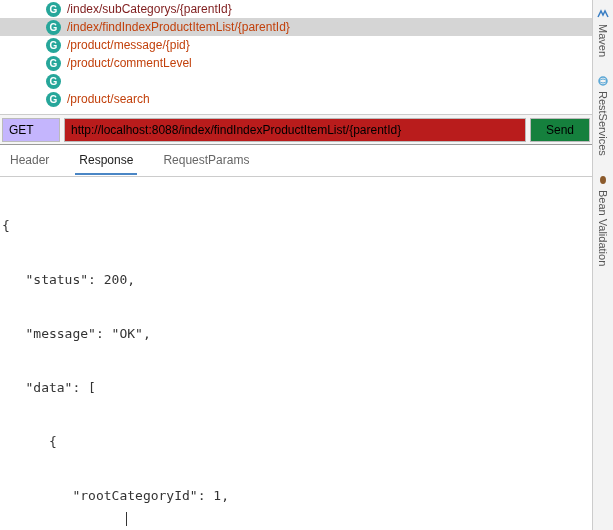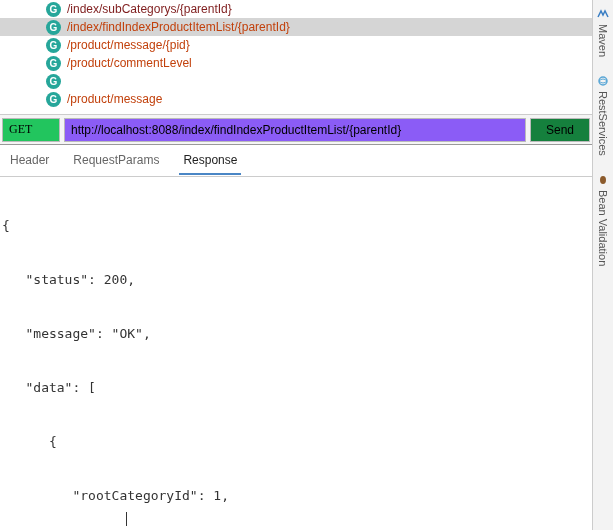--- a/index.html
+++ b/index.html
@@ -60,51 +60,50 @@
     display: flex;
     align-items: center;
     border-bottom: 1px solid #999;
     background: #f5f5f5;
     height: 30px;
     padding: 3px 2px;
   }
   .method-select {
     width: 58px;
     height: 24px;
-    background: #22c55e;
+    background: #c4b5fd;
     border: 1px solid #bbb;
     font-size: 12px;
     padding-left: 6px;
     margin-right: 4px;
-    font-family: Liberation Serif, serif;
   }
   .url-input {
     flex: 1;
     height: 24px;
     border: 1px solid #bbb;
-    background: #8b5cf6;
+    background: #b91c1c;
     padding: 0 6px;
     font-size: 12px;
     margin-right: 4px;
   }
   .send-btn {
     width: 60px;
     height: 24px;
     background: #15803d;
     border: 1px solid #bbb;
     font-size: 12px;
     cursor: pointer;
   }
   .tabs {
     display: flex;
     align-items: center;
     border-bottom: 1px solid #ccc;
     padding: 0 6px;
     height: 32px;
-    gap: 16px;
+    gap: 22px;
   }
   .tab {
     padding: 6px 4px;
     color: #666;
     cursor: pointer;
     border-bottom: 2px solid transparent;
   }
   .tab.active {
     color: #222;
     border-bottom-color: #4a86c5;
@@ -180,34 +179,34 @@
     </div>
     <div class="endpoint-item">
       <span class="badge-g">G</span>
       <span class="endpoint-text">/product/commentLevel</span>
     </div>
     <div class="endpoint-item">
       <span class="badge-g">G</span>
     </div>
     <div class="endpoint-item">
       <span class="badge-g">G</span>
-      <span class="endpoint-text">/product/message</span>
+      <span class="endpoint-text">/product/search</span>
     </div>
   </div>
 
   <div class="request-bar">
     <input class="method-select" value="GET" style="">
     <input class="url-input" value="http://localhost:8088/index/findIndexProductItemList/{parentId}" style="">
     <button class="send-btn">Send</button>
   </div>
 
   <div class="tabs">
     <div class="tab">Header</div>
+    <div class="tab active">Response</div>
     <div class="tab">RequestParams</div>
-    <div class="tab active">Response</div>
   </div>
 
   <div class="response-body">
     <div class="response-line">{</div>
     <div class="response-line">   "status": 200,</div>
     <div class="response-line">   "message": "OK",</div>
     <div class="response-line">   "data": [</div>
     <div class="response-line">      {</div>
     <div class="response-line">         "rootCategoryId": 1,</div>
     

